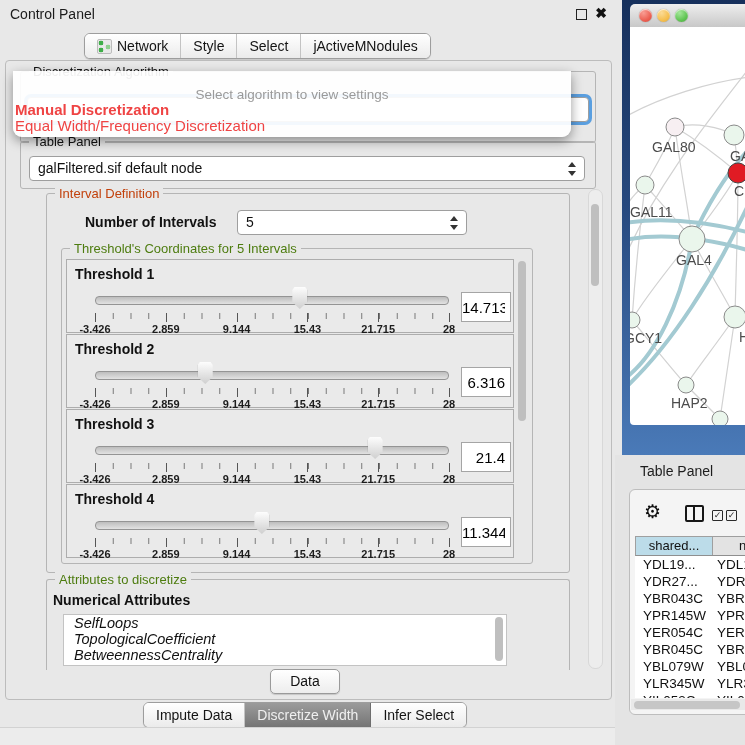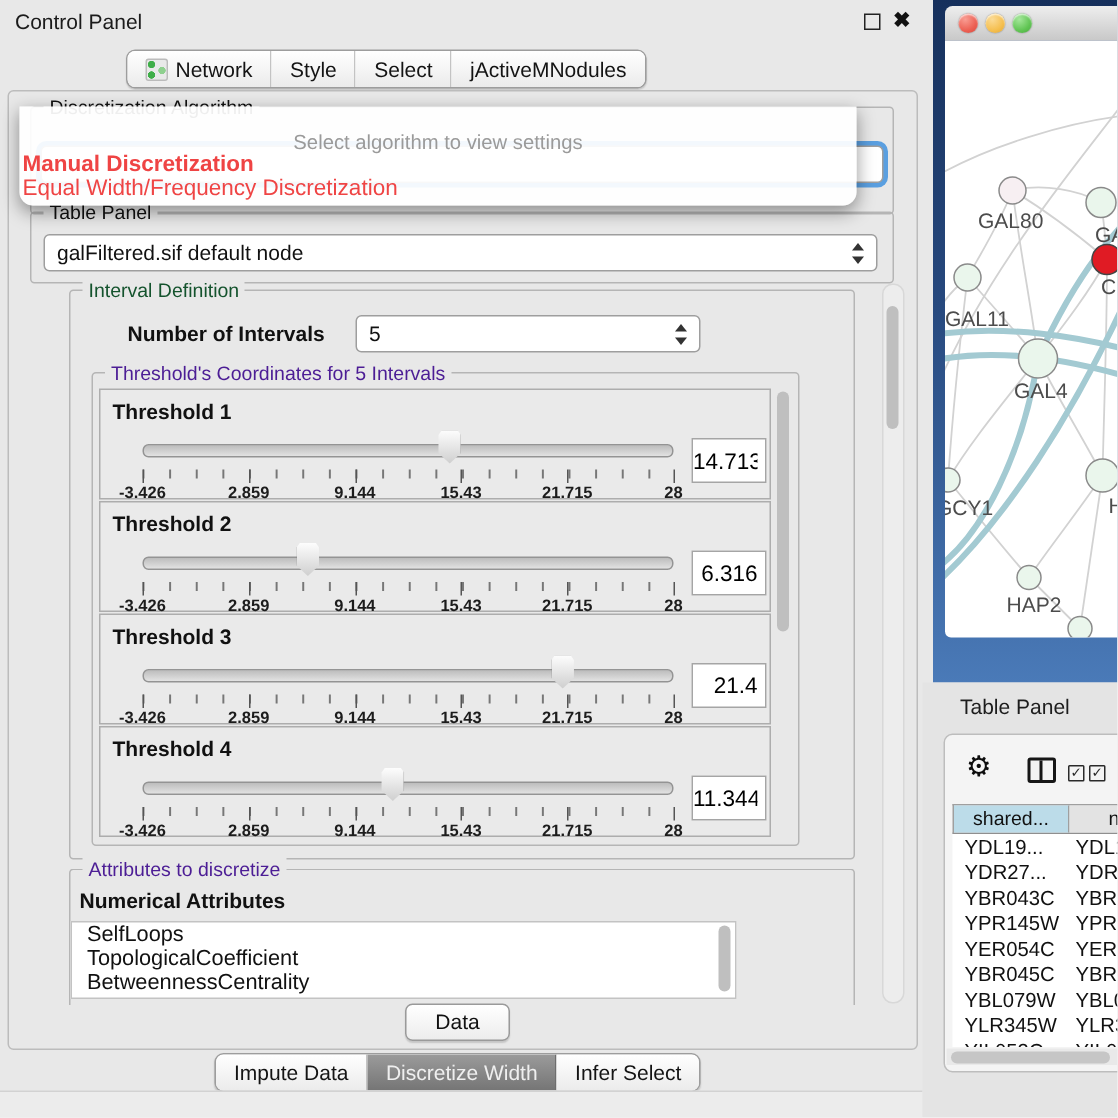--- a/index.html
+++ b/index.html
@@ -41,22 +41,22 @@
   .popup{position:absolute;left:7px;top:10px;width:558px;height:66px;z-index:5;
          background:rgba(255,255,255,0.93);border-radius:0 0 9px 9px;
          box-shadow:0 4px 12px rgba(0,0,0,.40);}
   .popup-head{margin-top:16px;text-align:center;font-size:13.5px;color:#9a9a9a;}
   .popup-item{font-size:15px;line-height:16px;color:#ef4444;padding-left:2px;}
   .popup-item.b{font-weight:bold;}
   
   .scrollbar-v{position:absolute;width:13px;background:#ededed;border:1px solid #d8d8d8;border-radius:7px;}
   .thumb{position:absolute;left:1.5px;width:8px;background:#bfbfbf;border-radius:5px;}
   
-  .t-green{color:#14532d;text-align:center;}
-  .t-blue{color:#4c1d95;}
+  .t-green{color:#c2410c;text-align:center;}
+  .t-blue{color:#4d7c0f;}
   .bold{font-weight:bold;}
   
   .thresh-box{position:relative;height:74px;width:448px;border:1px solid #adadad;background:#eaeaea;
               box-sizing:border-box;margin:0 0 1px 4px;}
   .t-label{position:absolute;left:8px;top:6px;font-size:14px;font-weight:bold;}
   .slider-wrap{position:absolute;left:28px;top:26px;width:354px;height:46px;}
   .track{position:absolute;left:0;right:0;top:10px;height:7px;border-radius:4px;
          background:linear-gradient(#bdbdbd,#e2e2e2);border:1px solid #949494;}
   .handle{position:absolute;top:1px;width:15px;height:22px;margin-left:-7px;
           background:linear-gradient(#fdfdfd,#cfcfcf);
@@ -64,22 +64,22 @@
           filter:drop-shadow(0 0 1px #777);}
   .ticks{position:absolute;left:0;right:-1px;top:27px;height:6px;
          background-image:linear-gradient(90deg,#777 1px,transparent 1px);background-size:5% 6px;}
   .major{position:absolute;top:27px;width:1px;height:9px;background:#555;}
   .scale{position:absolute;left:0;right:0;top:37px;height:12px;}
   .scale span{position:absolute;transform:translateX(-50%);font-size:11px;font-weight:bold;color:#1c1c1c;white-space:nowrap;}
   .value-input{position:absolute;right:2px;top:32px;width:50px;height:30px;border:1px solid #a5a5a5;
          background:#fff;font-family:Liberation Sans, sans-serif;font-size:15px;text-align:right;
          padding:0 5px 0 0;box-sizing:border-box;}
   
-  .attr-list{position:absolute;left:0;top:34px;width:442px;height:50px;background:#fff;
-             border:1px solid #c3c3c3;overflow:hidden;}
+  .attr-list{position:absolute;left:16px;top:34px;width:442px;height:50px;background:#fff;
+             border:1px solid #c3c3c3;overflow:hidden;font-style:italic;}
   .attr-item{font-size:14.5px;line-height:16px;padding-left:10px;white-space:nowrap;}
   
   .apply-btn{position:absolute;left:264px;top:608px;width:68px;height:23px;border:1px solid #9a9a9a;
              border-radius:5px;background:linear-gradient(#ffffff,#ededed);font-size:14px;
              text-align:center;line-height:22px;box-shadow:0 1px 1px rgba(0,0,0,.15);}
   .bottom-strip{position:absolute;left:0;top:727px;width:615px;height:18px;background:#ececec;border-top:1px solid #d2d2d2;}
   
   .net-frame{position:absolute;left:622px;top:0;width:123px;height:455px;
              background:linear-gradient(180deg,#16305c 0%,#27497e 45%,#4a7ab8 100%);}
   .net-titlebar{position:absolute;left:8px;top:4px;width:115px;height:23px;

